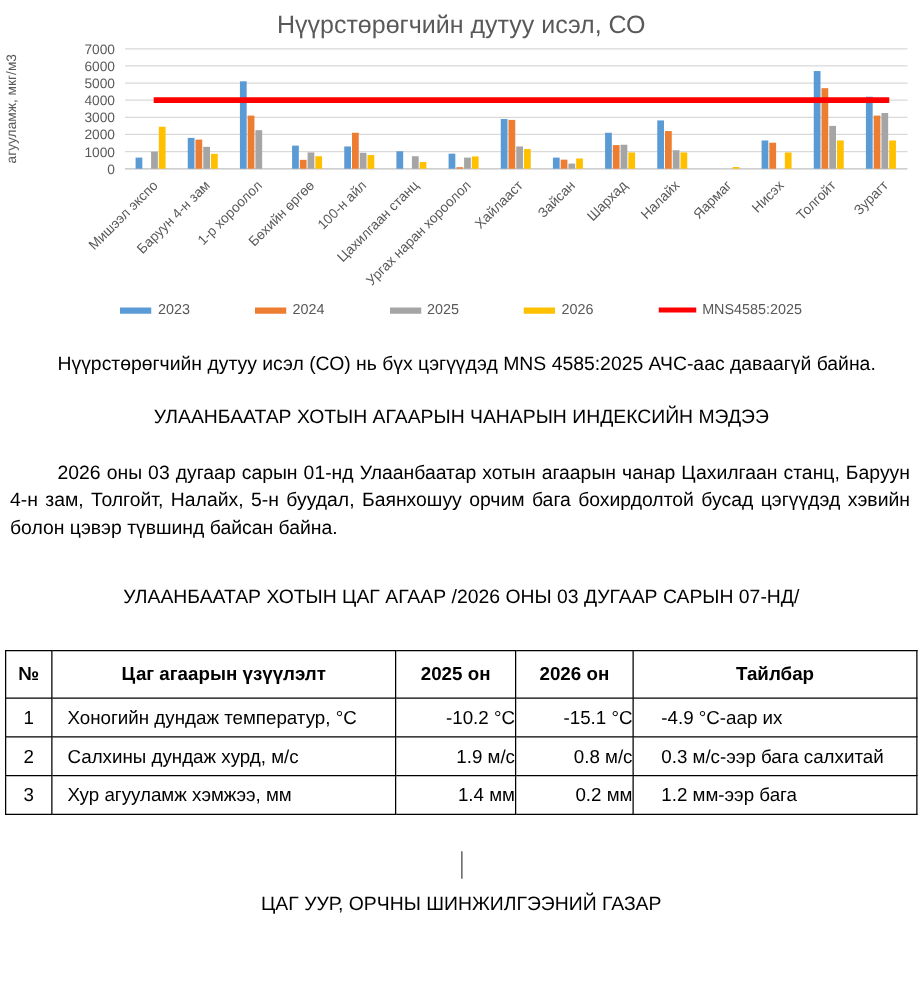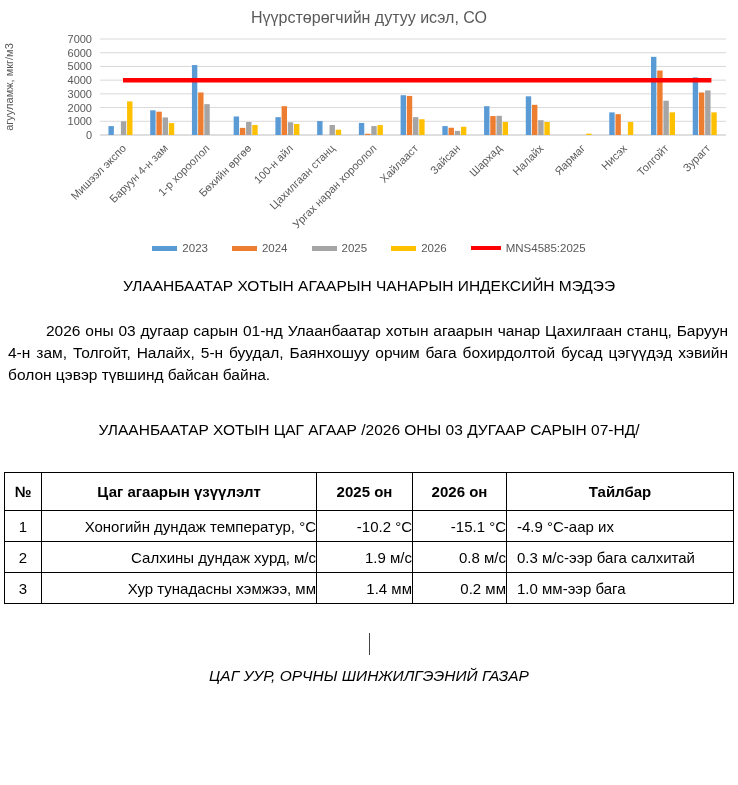--- a/index.html
+++ b/index.html
@@ -2,49 +2,49 @@
 <html><head>
 <meta charset="utf-8">
 <style>
   html,body{margin:0;padding:0;}
   body{
     width:738px;height:785px;background:#ffffff;color:#000;
     font-family:"Liberation Sans","DejaVu Sans",sans-serif;
     overflow:hidden;
   }
   .chart-block{padding-top:9px;}
-  .chart-title{font-size:16px;color:#595959;text-align:center;height:18px;}
+  .chart-title{font-size:20px;color:#595959;text-align:center;height:18px;}
   svg{display:block;}
   svg text.tick{font-size:11px;fill:#595959;}
   svg text.cat{font-size:11px;fill:#595959;}
-  .legend-row{display:flex;justify-content:center;align-items:center;gap:24px;height:14px;margin-top:2px;}
+  .legend-row{display:flex;justify-content:center;align-items:center;gap:52px;height:14px;margin-top:2px;}
   .lg-item{display:flex;align-items:center;}
   .lg-swatch{width:25px;height:5px;display:inline-block;}
   .lg-line{width:30px;height:3.5px;display:inline-block;}
   .lg-label{font-size:11.5px;color:#595959;margin-left:5px;white-space:nowrap;}
 
   .para{font-size:15.5px;line-height:22px;text-align:justify;margin:0 10px 0 8px;text-indent:38px;}
   .p1{margin-top:26px;}
   .p2{margin-top:25px;}
   .heading{font-size:15.5px;text-align:center;}
   .h1m{margin-top:22px;height:18px;}
   .h2m{margin-top:35px;height:18px;}
 
   table{border-collapse:collapse;margin:33px 0 0 4px;table-layout:fixed;width:729px;}
   th,td{border:1.6px solid #000;font-size:15px;padding:0;overflow:hidden;}
   th{height:37px;font-weight:bold;text-align:center;}
   td{height:30px;}
   col.c1{width:37px;} col.c2{width:275px;} col.c3{width:96px;} col.c4{width:94px;} col.c5{width:227px;}
   td:nth-child(1){text-align:center;}
-  td:nth-child(2){text-align:right;padding-left:12px;}
+  td:nth-child(2){text-align:left;padding-left:12px;}
   td:nth-child(3),td:nth-child(4){text-align:right;}
-  td:nth-child(5){text-align:left;padding-left:10px;}
+  td:nth-child(5){text-align:left;padding-left:22px;}
 
   .tick-mark{width:1px;height:22px;background:#444;margin:29px auto 9px auto;}
-  .footer{font-size:15.5px;line-height:23px;text-align:center;font-style:italic;}
+  .footer{font-size:15.5px;line-height:23px;text-align:center;}
 </style>
 </head>
 <body>
 
 <div class="page">
 
   <section class="chart-block">
     <div class="chart-title">Нүүрстөрөгчийн дутуу исэл, СО</div>
     <svg id="chart-svg" width="738" height="212" viewBox="0 0 738 212" xmlns="http://www.w3.org/2000/svg">
         <line x1="100" x2="726" y1="108" y2="108" stroke="#BFBFBF" stroke-width="1"></line>
@@ -151,20 +151,21 @@
           <span class="lg-swatch" style="background: rgb(255, 192, 0);"></span>
           <span class="lg-label">2026</span>
         </span>
         <span class="lg-item">
           <span class="lg-line" style="background: rgb(255, 0, 0);"></span>
           <span class="lg-label">MNS4585:2025</span>
         </span>
       </div>
   </section>
 
+  <p class="para p1">Нүүрстөрөгчийн дутуу исэл (СО) нь бүх цэгүүдэд MNS 4585:2025 АЧС-аас даваагүй байна.</p>
 
   <div class="heading h1m">УЛААНБААТАР ХОТЫН АГААРЫН ЧАНАРЫН ИНДЕКСИЙН МЭДЭЭ</div>
 
   <p class="para p2">2026 оны 03 дугаар сарын 01-нд Улаанбаатар хотын агаарын чанар Цахилгаан станц, Баруун 4-н зам, Толгойт,  Налайх, 5-н буудал, Баянхошуу орчим бага бохирдолтой бусад цэгүүдэд хэвийн болон цэвэр түвшинд байсан байна.</p>
 
   <div class="heading h2m">УЛААНБААТАР ХОТЫН ЦАГ АГААР /2026 ОНЫ 03 ДУГААР САРЫН 07-НД/</div>
 
   <table>
     <colgroup>
       <col class="c1">
@@ -192,24 +193,24 @@
         </tr>
         <tr>
           <td>2</td>
           <td>Салхины дундаж хурд, м/с</td>
           <td>1.9 м/с</td>
           <td>0.8 м/с</td>
           <td>0.3 м/с-ээр бага салхитай</td>
         </tr>
         <tr>
           <td>3</td>
-          <td>Хур тунадасны хэмжээ, мм</td>
+          <td>Хур агууламж хэмжээ, мм</td>
           <td>1.4 мм</td>
           <td>0.2 мм</td>
-          <td>1.0 мм-ээр бага</td>
+          <td>1.2 мм-ээр бага</td>
         </tr>
       </tbody>
   </table>
 
   <div class="tick-mark"></div>
 
   <div class="footer">
     <div>ЦАГ УУР, ОРЧНЫ ШИНЖИЛГЭЭНИЙ ГАЗАР</div>
   </div>
 

